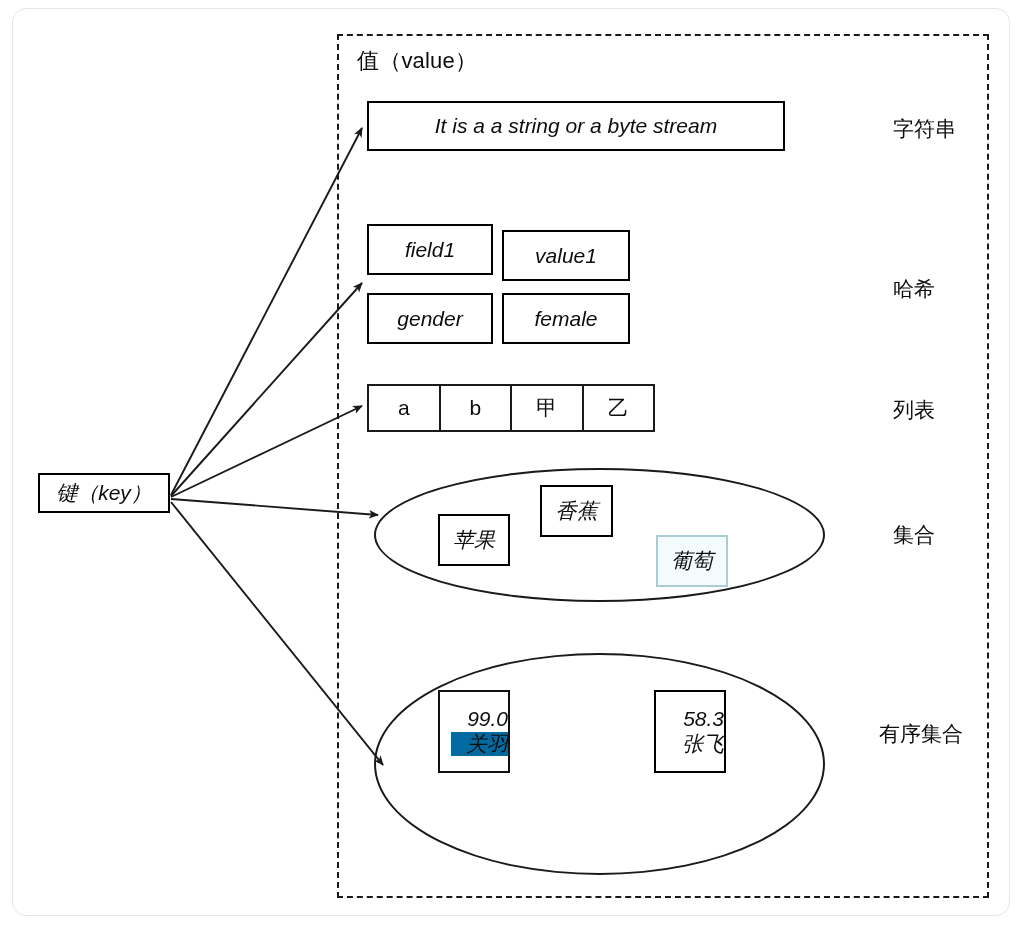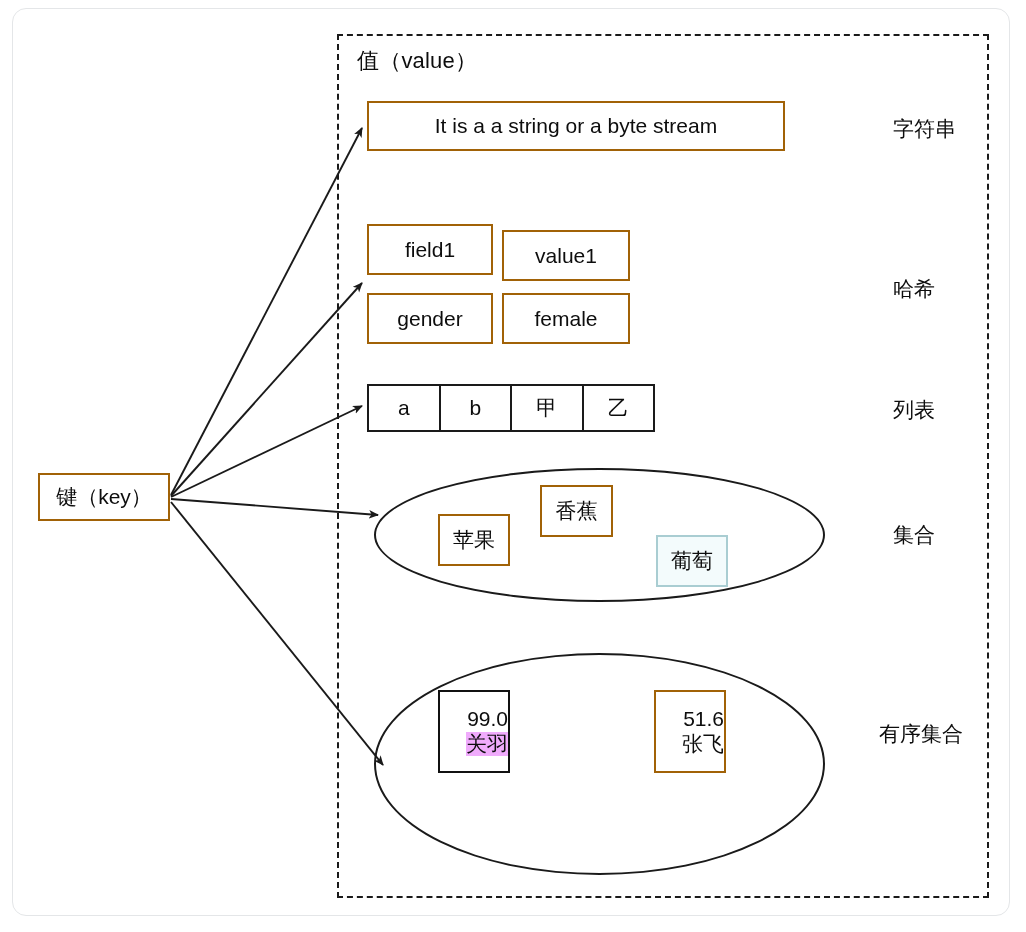--- a/index.html
+++ b/index.html
@@ -46,29 +46,30 @@
     left: 357px;
     top: 46px;
     font-size: 22px;
     color: #0d0d0d;
     white-space: nowrap;
     letter-spacing: 0.2px;
   }
   
   .box {
     position: absolute;
-    border: 2px solid #a16207;
+    border: 2px solid #000000;
     background: #ffffff;
     box-sizing: border-box;
     display: flex;
     align-items: center;
     justify-content: center;
     font-size: 21px;
     color: #0d0d0d;
     white-space: nowrap;
+    font-style: italic;
   }
   .box.stacked {
     flex-direction: column;
     align-items: flex-end;
     justify-content: center;
     padding-left: 7px;
     line-height: 1.16;
   }
   
   .string-box {
@@ -123,27 +124,27 @@
     border-color: #a9cdd2;
     background: #f3fbfc;
   }
   
   .zset-guanyu {
     left: 438px; top: 690px; width: 72px; height: 83px;
     border-color: #111111;
   }
   .zset-liubei { left: 540px; top: 741px; width: 72px; height: 83px; }
   .zset-zhangfei { left: 654px; top: 690px; width: 72px; height: 83px; }
-  .tint { background: #f0abfc; }
+  .tint { background: #0369a1; padding-left: 15px; }
   
   .key-box {
     left: 38px;
     top: 473px;
     width: 132px;
-    height: 48px;
+    height: 40px;
   }
   
   .type-label {
     position: absolute;
     font-size: 21px;
     color: #0d0d0d;
     white-space: nowrap;
     text-align: left;
   }
   .type-string { left: 893px; top: 115px; }
@@ -235,18 +236,18 @@
     <span>葡萄</span>
   </div>
   <div class="type-label type-set">集合</div>
 
   <div class="ellipse zset-ellipse"></div>
   <div class="box stacked zset-guanyu">
     <span>99.0</span>
     <span class="tint">关羽</span>
   </div>
   <div class="box stacked zset-zhangfei">
-    <span>51.6</span>
+    <span>58.3</span>
     <span>张飞</span>
   </div>
   <div class="type-label type-zset">有序集合</div>
 
 </div>
 
 </body></html>

